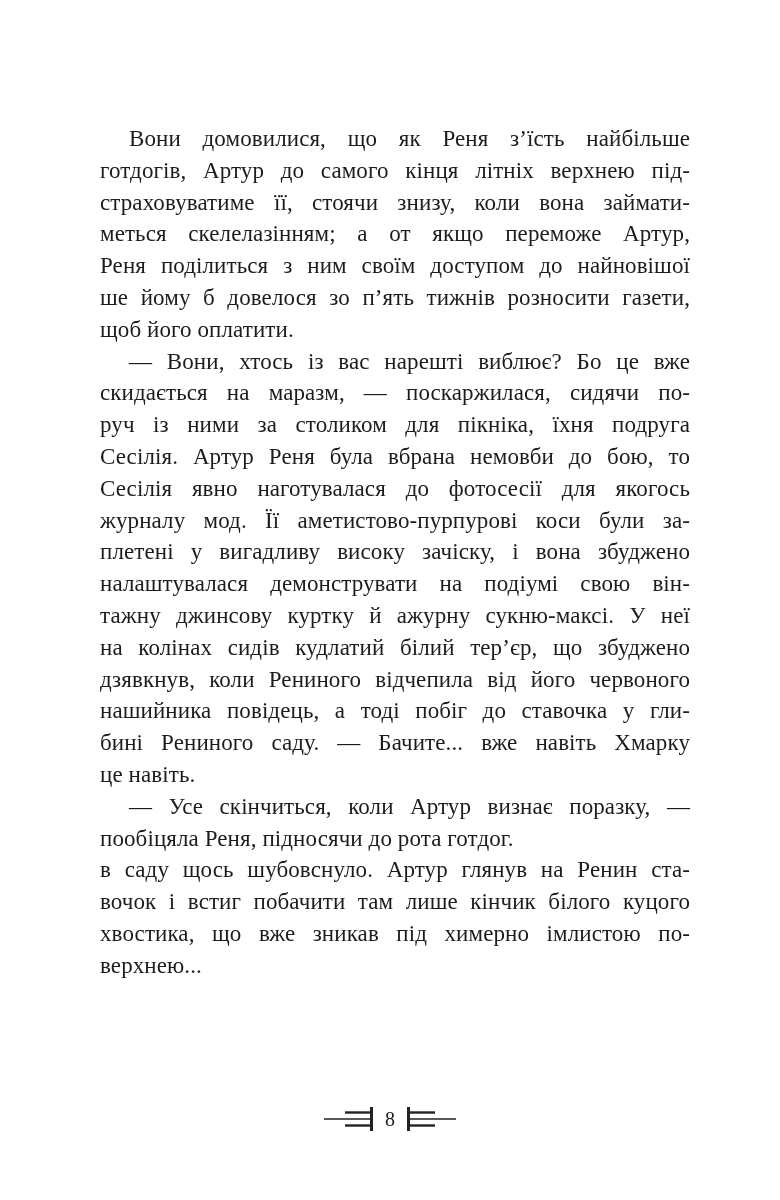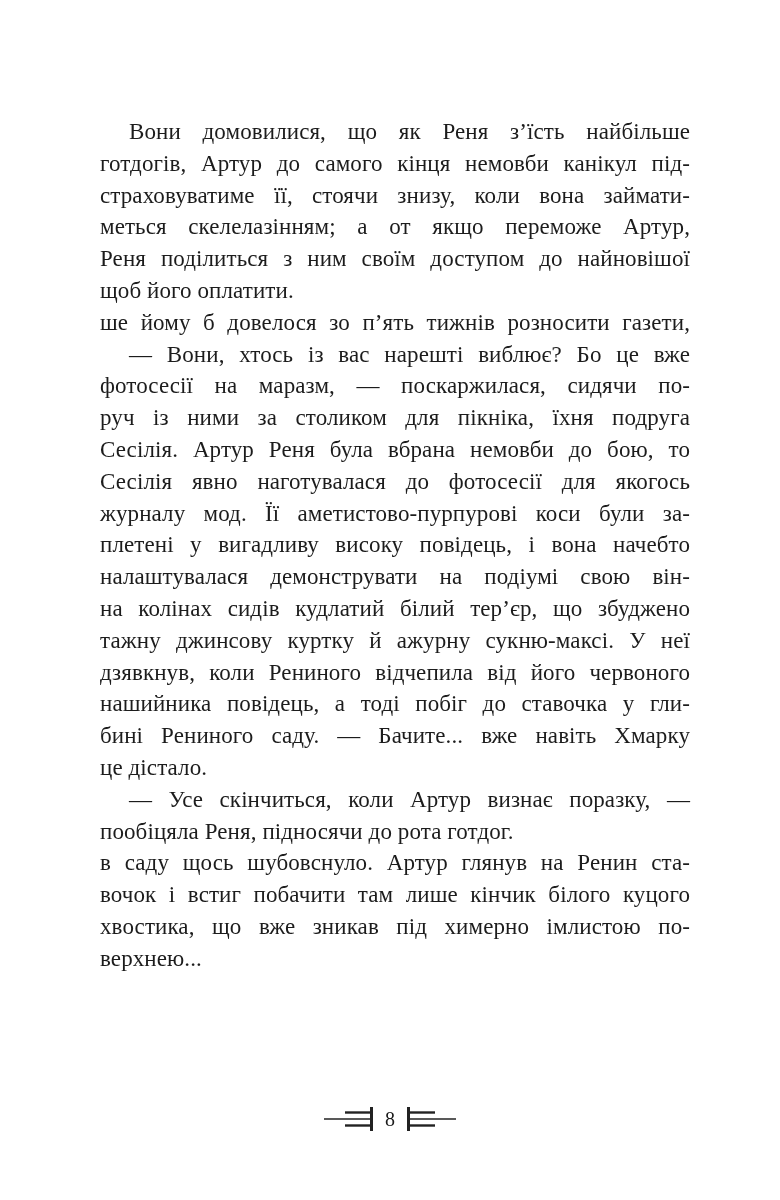--- a/index.html
+++ b/index.html
@@ -12,21 +12,21 @@
     font-family: "Liberation Serif", "DejaVu Serif", serif;
     color: #1c1c1c;
   }
   .page {
     position: absolute;
     inset: 0;
   }
   .text {
     position: absolute;
     left: 100px;
-    top: 116px;
+    top: 123px;
     width: 590px;
     font-size: 23px;
     line-height: 31.8px;
     letter-spacing: 0.1px;
   }
   .line {
     text-align: justify;
     white-space: normal;
   }
   .line.just { text-align-last: justify; }
@@ -54,40 +54,40 @@
   .orn line { stroke: #222222; }
   .orn.flip { transform: scaleX(-1); }
 </style>
 </head>
 <body>
 
 <main class="page">
 
   <section class="text" id="text-container">
       <div class="line indent just">Вони домовилися, що як Реня з’їсть найбільше</div>
-      <div class="line just">готдогів, Артур до самого кінця немовби канікул під-</div>
+      <div class="line just">готдогів, Артур до самого кінця літніх верхнею під-</div>
       <div class="line just">страховуватиме її, стоячи знизу, коли вона займати-</div>
       <div class="line just">меться скелелазінням; а от якщо переможе Артур,</div>
       <div class="line just">Реня поділиться з ним своїм доступом до найновішої</div>
+      <div class="line just">ше йому б довелося зо п’ять тижнів розносити газети,</div>
       <div class="line">щоб його оплатити.</div>
-      <div class="line just">ше йому б довелося зо п’ять тижнів розносити газети,</div>
       <div class="line indent just">— Вони, хтось із вас нарешті виблює? Бо це вже</div>
-      <div class="line just">фотосесії на маразм, — поскаржилася, сидячи по-</div>
+      <div class="line just">скидається на маразм, — поскаржилася, сидячи по-</div>
       <div class="line just">руч із ними за столиком для пікніка, їхня подруга</div>
       <div class="line just">Сесілія. Артур Реня була вбрана немовби до бою, то</div>
       <div class="line just">Сесілія явно наготувалася до фотосесії для якогось</div>
       <div class="line just">журналу мод. Її аметистово-пурпурові коси були за-</div>
-      <div class="line just">плетені у вигадливу високу повідець, і вона начебто</div>
+      <div class="line just">плетені у вигадливу високу зачіску, і вона збуджено</div>
       <div class="line just">налаштувалася демонструвати на подіумі свою він-</div>
+      <div class="line just">тажну джинсову куртку й ажурну сукню-максі. У неї</div>
       <div class="line just">на колінах сидів кудлатий білий тер’єр, що збуджено</div>
-      <div class="line just">тажну джинсову куртку й ажурну сукню-максі. У неї</div>
       <div class="line just">дзявкнув, коли Рениного відчепила від його червоного</div>
       <div class="line just">нашийника повідець, а тоді побіг до ставочка у гли-</div>
       <div class="line just">бині Рениного саду. — Бачите... вже навіть Хмарку</div>
-      <div class="line">це дістало.</div>
+      <div class="line">це навіть.</div>
       <div class="line indent just">— Усе скінчиться, коли Артур визнає поразку, —</div>
       <div class="line">пообіцяла Реня, підносячи до рота готдог.</div>
       <div class="line just">в саду щось шубовснуло. Артур глянув на Ренин ста-</div>
       <div class="line just">вочок і встиг побачити там лише кінчик білого куцого</div>
       <div class="line just">хвостика, що вже зникав під химерно імлистою по-</div>
       <div class="line">верхнею...</div>
     </section>
 
   <footer class="footer">
     <svg class="orn" width="50" height="26" viewBox="0 0 50 26" xmlns="http://www.w3.org/2000/svg">

